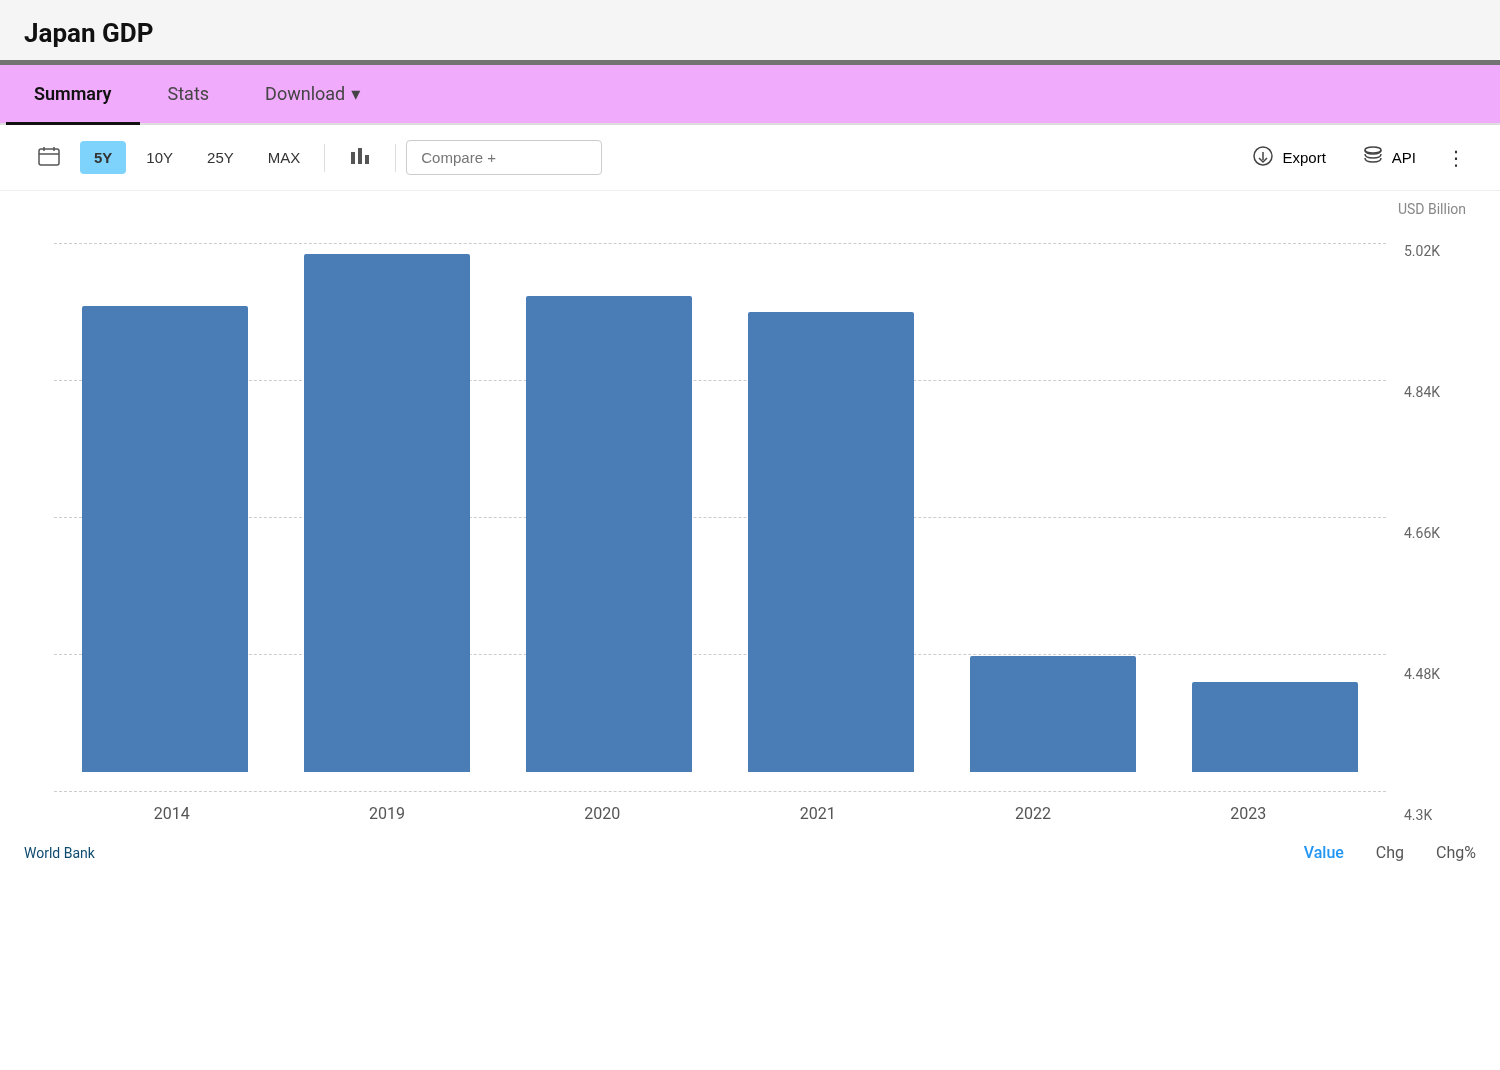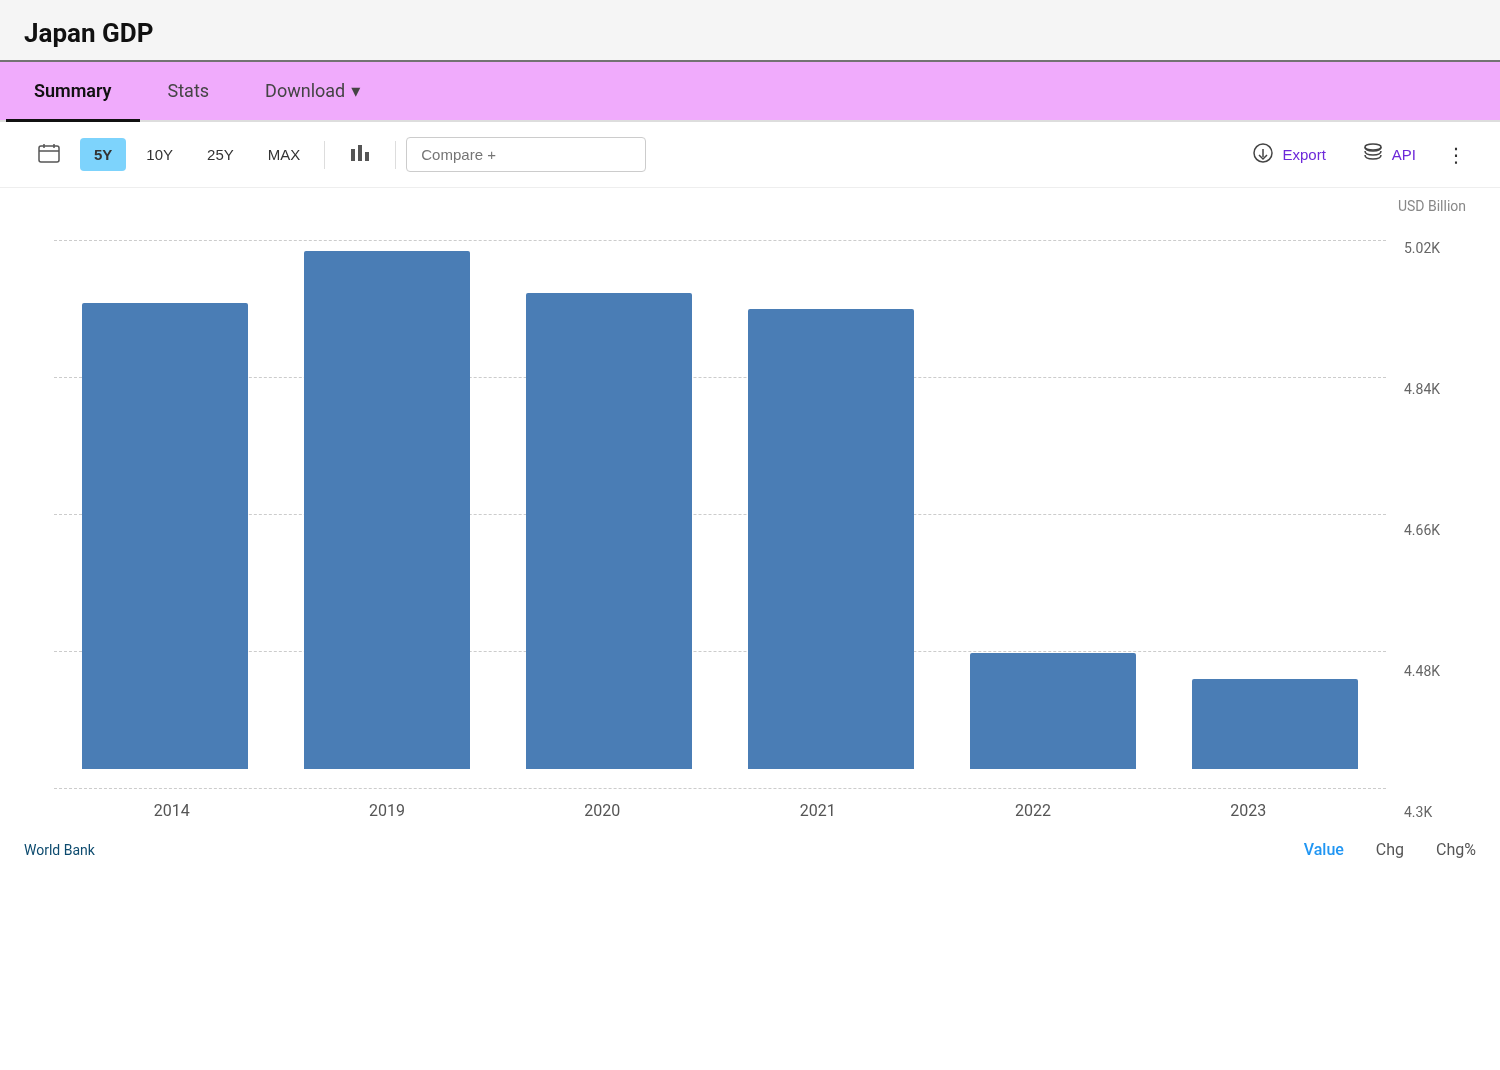--- a/index.html
+++ b/index.html
@@ -6,21 +6,21 @@
     body {
       font-family: -apple-system, BlinkMacSystemFont, 'Segoe UI', Roboto, sans-serif;
       background: #fff;
       color: #333;
       width: 1500px;
       min-height: 1070px;
     }
 
     .page-header {
       padding: 18px 24px 12px 24px;
-      border-bottom: 2px solid #737373;
+      border-bottom: 5px solid #737373;
       background: #f5f5f5;
     }
 
     .page-title {
       font-size: 26px;
       font-weight: 700;
       color: #111;
     }
 
     .nav-tabs {
@@ -83,21 +83,21 @@
       background: #ddd;
       margin: 0 4px;
     }
 
     .compare-input {
       border: 1px solid #ccc;
       border-radius: 4px;
       padding: 8px 14px;
       font-size: 15px;
       color: #888;
-      width: 240px;
+      width: 196px;
       background: #fff;
       cursor: pointer;
     }
 
     .toolbar-spacer {
       flex: 1;
     }
 
     .toolbar-right {
       display: flex;
@@ -107,21 +107,21 @@
 
     .export-btn, .api-btn {
       display: flex;
       align-items: center;
       gap: 8px;
       padding: 8px 16px;
       font-size: 15px;
       cursor: pointer;
       border: none;
       background: transparent;
-      color: #6d28d9;
+      color: #000000;
       border-radius: 4px;
     }
 
     .more-btn {
       padding: 8px 10px;
       font-size: 20px;
       cursor: pointer;
       border: none;
       background: transparent;
       color: #333;

